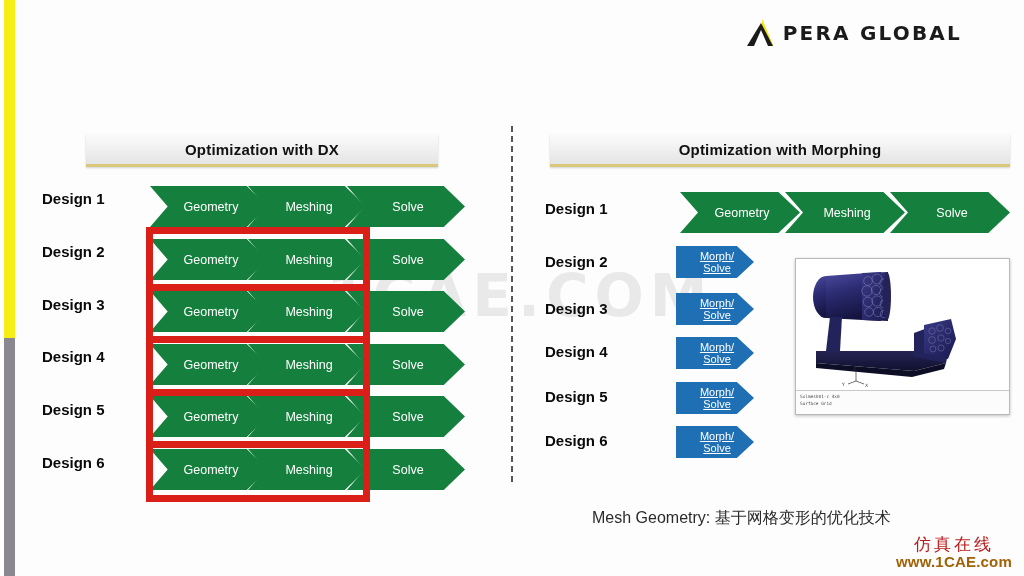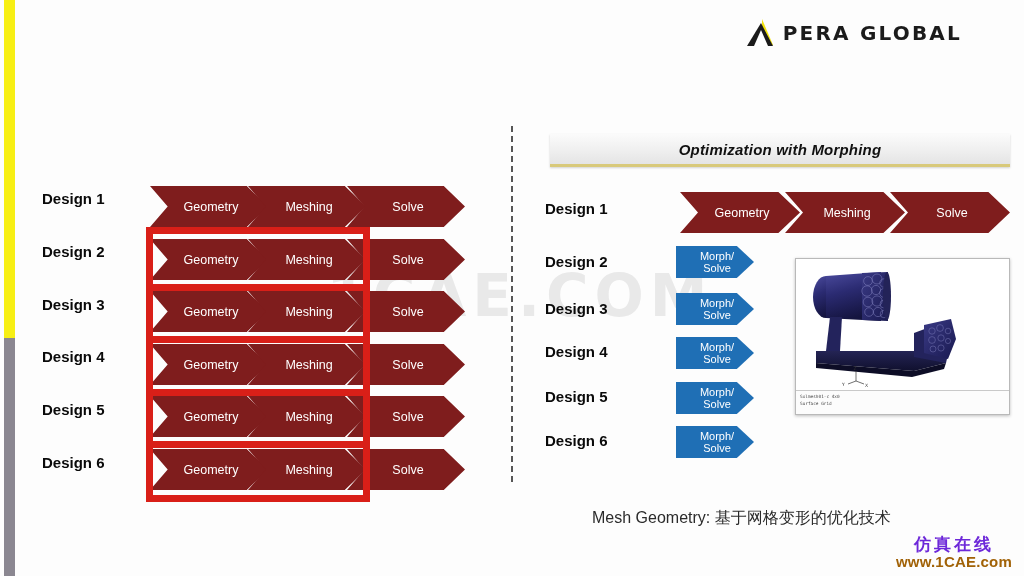--- a/index.html
+++ b/index.html
@@ -26,46 +26,46 @@
     font-weight:400;letter-spacing:.4px;white-space:nowrap;}
 
   
   .panel-head{position:absolute;height:30px;
     background:linear-gradient(180deg,#fbfbfb 0%,#efefef 55%,#e4e4e4 100%);
     border-bottom:3px solid #d8c97a;
     box-shadow:0 1px 2px rgba(0,0,0,.18);
     display:flex;align-items:center;justify-content:center;}
   .panel-head span{font-size:15px;font-weight:700;color:#111;letter-spacing:.2px;}
   #head-dx{left:86px;top:134px;width:352px;}
-  #head-mo{left:550px;top:134px;width:460px;font-style:italic;}
+  #head-mo{left:550px;top:134px;width:460px;}
 
   
   .divider{position:absolute;left:511px;top:126px;width:0;height:356px;
     border-left:2px dashed #3a3a3a;opacity:.85;}
 
   
   .wm-center{position:absolute;left:210px;top:262px;width:620px;height:80px;
     font-family:"DejaVu Sans",sans-serif;font-size:58px;font-weight:700;
     color:#d9d9d9;opacity:.55;letter-spacing:6px;text-align:center;
     pointer-events:none;user-select:none;}
   .wm-brand{position:absolute;right:12px;bottom:6px;text-align:center;line-height:1.05;}
-  .wm-brand .cn{font-size:17px;font-weight:700;color:#6d28d9;letter-spacing:3px;}
+  .wm-brand .cn{font-size:17px;font-weight:400;color:#b91c1c;letter-spacing:3px;}
   .wm-brand .url{font-size:15px;font-weight:700;color:#a16207;letter-spacing:.2px;}
 
   
   .dlabel{position:absolute;font-size:15px;font-weight:700;color:#0a0a0a;white-space:nowrap;}
 
   
   .chev{position:absolute;display:flex;align-items:center;justify-content:center;
     color:#ffffff;font-size:12.5px;text-align:center;line-height:1.12;
-    background:#7f1d1d;}
+    background:#15803d;}
   .chev.notch{ 
     clip-path:polygon(0% 0%, 82% 0%, 100% 50%, 82% 100%, 0% 100%, 15% 50%);}
   .chev.flat{ 
-    clip-path:polygon(0% 0%, 78% 0%, 100% 50%, 78% 100%, 0% 100%);}
+    clip-path:polygon(0% 0%, 78% 0%, 100% 50%, 78% 100%, 0% 100%);text-decoration:underline;}
   .chev.dark{background:#1f6fb5;}
   .chev .lbl{transform:translateX(2px);}
 
   
   .redbox{position:absolute;border:7px solid #d91f18;box-sizing:border-box;}
   .redsep{position:absolute;background:#d91f18;height:7px;}
 
   
   .thumb{position:absolute;left:795px;top:258px;width:213px;height:155px;
     background:#fefefe;border:1px solid #b9b9b9;box-shadow:0 1px 3px rgba(0,0,0,.25);
@@ -91,20 +91,23 @@
       <svg width="32" height="30" viewBox="0 0 32 30">
         <polygon points="16,1 27,27 16,27" fill="#f2e30c"></polygon>
         <polygon points="15,5 27,28 1,28" fill="#1b1b1b"></polygon>
         <polygon points="15,12 22,28 8,28" fill="#ffffff"></polygon>
       </svg>
     </span>
     <span class="logo-text">PERA GLOBAL</span>
   </div>
 
 
+  <div class="panel-head" id="head-dx">
+    <span>Optimization with DX</span>
+  </div>
   <div class="panel-head" id="head-mo">
     <span>Optimization with Morphing</span>
   </div>
 
   <div class="divider"></div>
 
   <div class="wm-center">1CAE.COM</div>
 
   <div id="left-panel">
       <div class="dlabel" style="left: 42px; top: 190px;">Design 1</div>

